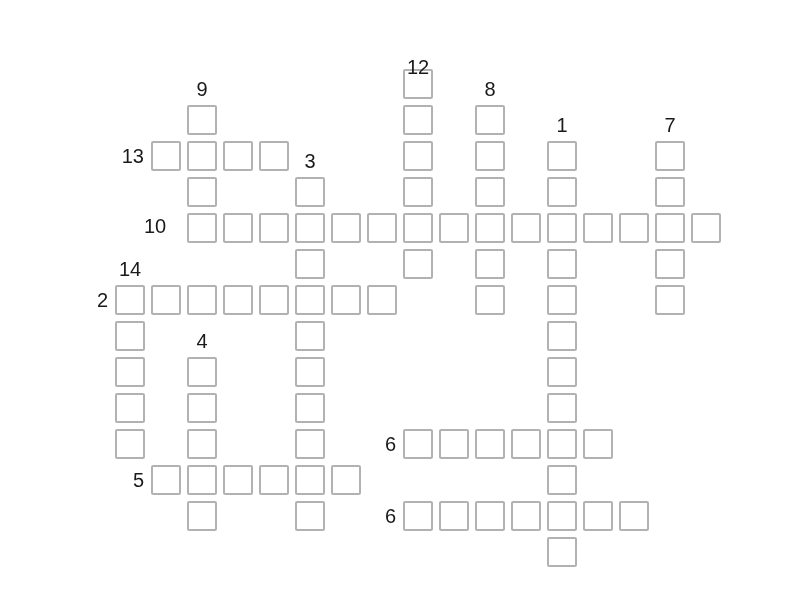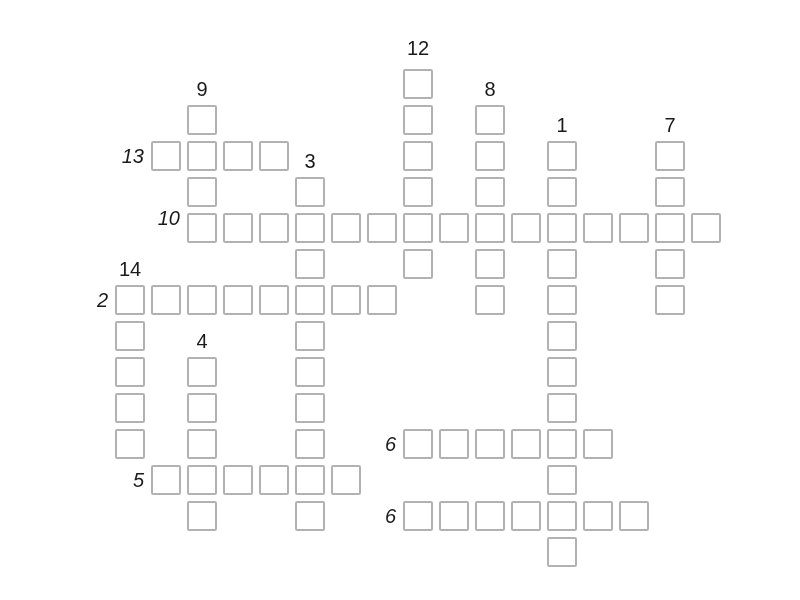--- a/index.html
+++ b/index.html
@@ -33,21 +33,20 @@
     font-size: 20px;
     color: var(--label-color, #1a1a1a);
     user-select: none;
     white-space: nowrap;
   }
   .num.across {
     width: 50px;
     height: 30px;
     line-height: 30px;
     text-align: right;
-    font-style: italic;
   }
   .num.down {
     width: 60px;
     height: 20px;
     line-height: 20px;
     text-align: center;
   }
 </style>
 </head>
 <body>
@@ -123,34 +122,34 @@
     <div class="cell" style="left: 223px; top: 213px;"></div>
     <div class="cell" style="left: 259px; top: 213px;"></div>
     <div class="cell" style="left: 331px; top: 213px;"></div>
     <div class="cell" style="left: 367px; top: 213px;"></div>
     <div class="cell" style="left: 403px; top: 213px;"></div>
     <div class="cell" style="left: 439px; top: 213px;"></div>
     <div class="cell" style="left: 511px; top: 213px;"></div>
     <div class="cell" style="left: 583px; top: 213px;"></div>
     <div class="cell" style="left: 619px; top: 213px;"></div>
     <div class="cell" style="left: 691px; top: 213px;"></div>
-    <div class="num across" style="left: 130px; top: 203px;">10</div>
+    <div class="num across" style="left: 130px; top: 211px; text-align: center;">10</div>
     <div class="cell" style="left: 403px; top: 501px;"></div>
     <div class="cell" style="left: 439px; top: 501px;"></div>
     <div class="cell" style="left: 475px; top: 501px;"></div>
     <div class="cell" style="left: 511px; top: 501px;"></div>
     <div class="cell" style="left: 583px; top: 501px;"></div>
     <div class="cell" style="left: 619px; top: 501px;"></div>
     <div class="num across" style="left: 346px; top: 501px;">6</div>
     <div class="cell" style="left: 403px; top: 69px;"></div>
     <div class="cell" style="left: 403px; top: 105px;"></div>
     <div class="cell" style="left: 403px; top: 141px;"></div>
     <div class="cell" style="left: 403px; top: 177px;"></div>
     <div class="cell" style="left: 403px; top: 249px;"></div>
-    <div class="num down" style="left: 388px; top: 38px;">12</div>
+    <div class="num down" style="left: 388px; top: 57px;">12</div>
     <div class="cell" style="left: 151px; top: 141px;"></div>
     <div class="cell" style="left: 223px; top: 141px;"></div>
     <div class="cell" style="left: 259px; top: 141px;"></div>
     <div class="num across" style="left: 94px; top: 141px;">13</div>
     <div class="cell" style="left: 115px; top: 321px;"></div>
     <div class="cell" style="left: 115px; top: 357px;"></div>
     <div class="cell" style="left: 115px; top: 393px;"></div>
     <div class="cell" style="left: 115px; top: 429px;"></div>
     <div class="num down" style="left: 100px; top: 259px;">14</div>
   </div>

